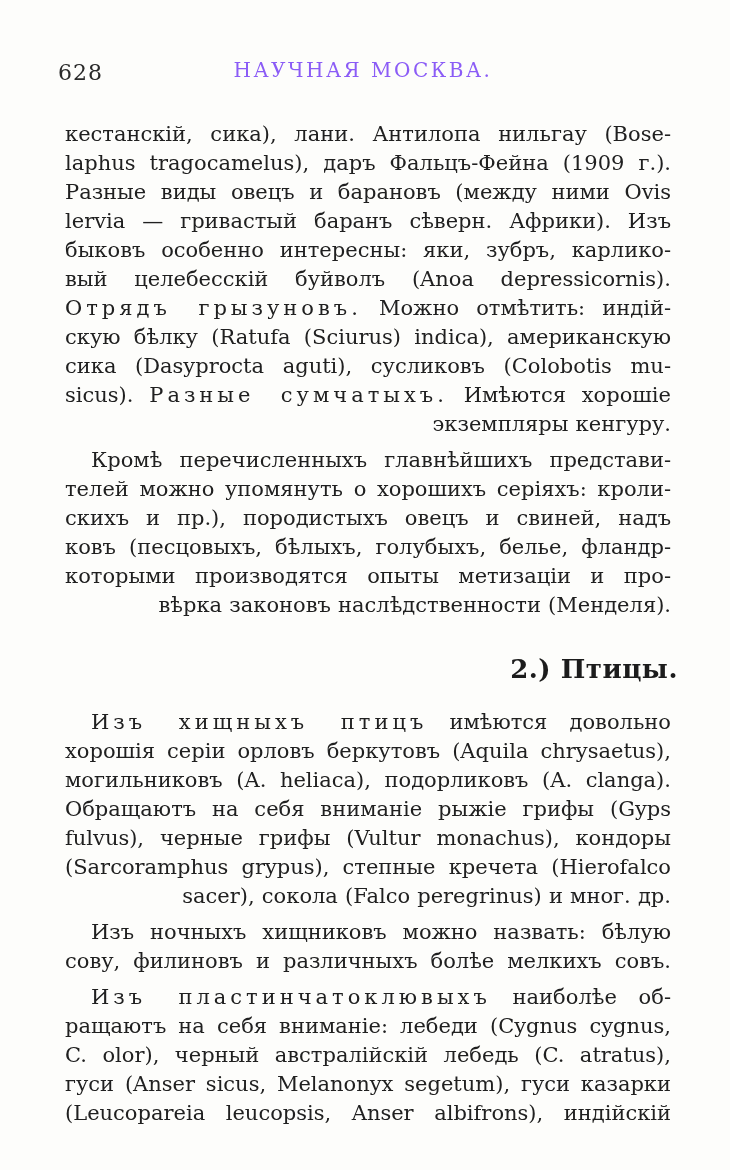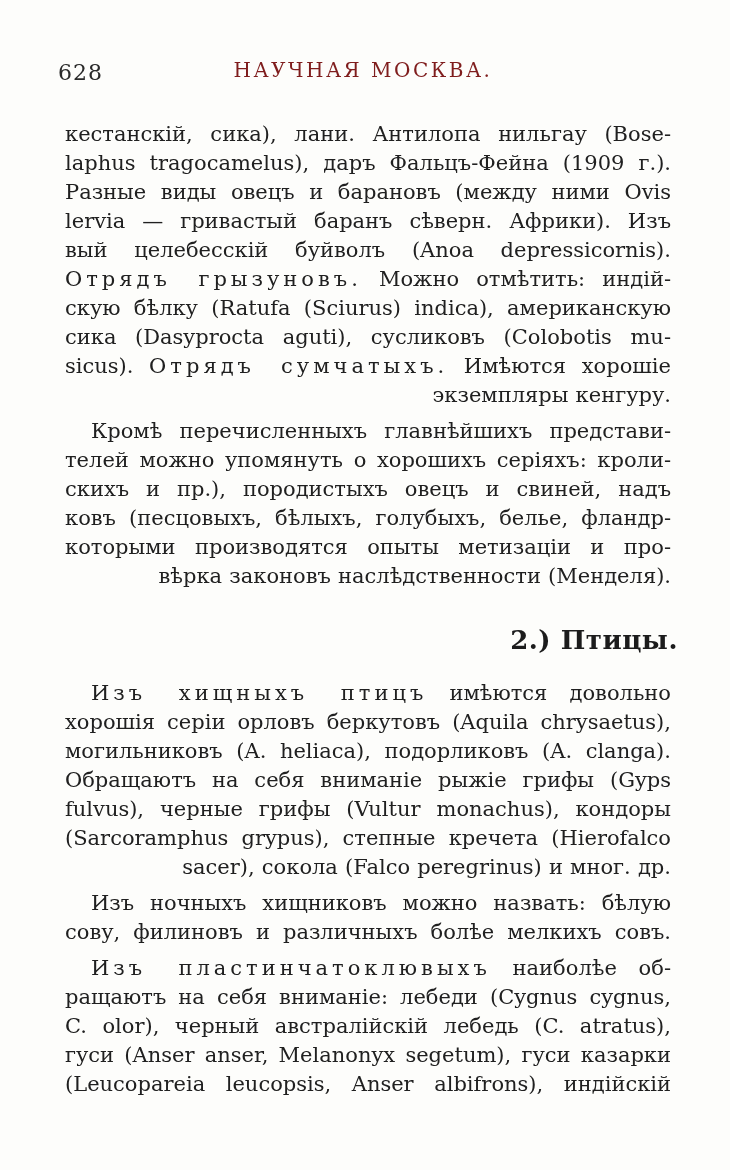--- a/index.html
+++ b/index.html
@@ -34,21 +34,21 @@
     color: #2a2a2a;
   }
   .head-title {
     position: absolute;
     left: 0;
     right: 10px;
     top: 0;
     text-align: center;
     font-size: 20px;
     letter-spacing: 2.5px;
-    color: #7f1d1d;
+    color: #8b5cf6;
   }
   
   .page-body {
     font-size: 21px;
     line-height: 29px;
     color: #202020;
   }
   .paragraph { margin: 7px; }
   .line {
     height: 29px;
@@ -83,25 +83,26 @@
   <div class="running-head">
     <span class="page-number">628</span>
     <span class="head-title">НАУЧНАЯ МОСКВА.</span>
   </div>
   <div class="page-body">
       <div class="paragraph">
         <div class="line just"><span>кестанскій, сика), лани. Антилопа нильгау (Bose-</span></div>
         <div class="line just"><span>laphus tragocamelus), даръ Фальцъ-Фейна (1909 г.).</span></div>
         <div class="line just"><span>Разные виды овецъ и барановъ (между ними Ovis</span></div>
         <div class="line just"><span>lervia — гривастый баранъ сѣверн. Африки). Изъ</span></div>
+        <div class="line just"><span>быковъ особенно интересны: яки, зубръ, карлико-</span></div>
         <div class="line just"><span>вый целебесскій буйволъ (Anoa depressicornis).</span></div>
         <div class="line just"><span class="spaced">Отрядъ грызуновъ.</span><span> Можно отмѣтить: индій-</span></div>
         <div class="line just"><span>скую бѣлку (Ratufa (Sciurus) indica), американскую</span></div>
         <div class="line just"><span>сика (Dasyprocta aguti), сусликовъ (Colobotis mu-</span></div>
-        <div class="line just"><span>sicus). </span><span class="spaced">Отрядъ сумчатыхъ.</span><span> Имѣются хорошіе</span></div>
+        <div class="line just"><span>sicus). </span><span class="spaced">Разные сумчатыхъ.</span><span> Имѣются хорошіе</span></div>
         <div class="line"><span>экземпляры кенгуру.</span></div>
       </div>
       <div class="paragraph">
         <div class="line just indent"><span>Кромѣ перечисленныхъ главнѣйшихъ представи-</span></div>
         <div class="line just"><span>телей можно упомянуть о хорошихъ серіяхъ: кроли-</span></div>
         <div class="line just"><span>скихъ и пр.), породистыхъ овецъ и свиней, надъ</span></div>
         <div class="line just"><span>ковъ (песцовыхъ, бѣлыхъ, голубыхъ, белье, фландр-</span></div>
         <div class="line just"><span>которыми производятся опыты метизаціи и про-</span></div>
         <div class="line"><span>вѣрка законовъ наслѣдственности (Менделя).</span></div>
       </div>
@@ -116,17 +117,17 @@
         <div class="line"><span>sacer), сокола (Falco peregrinus) и мног. др.</span></div>
       </div>
       <div class="paragraph">
         <div class="line just indent"><span>Изъ ночныхъ хищниковъ можно назвать: бѣлую</span></div>
         <div class="line just"><span>сову, филиновъ и различныхъ болѣе мелкихъ совъ.</span></div>
       </div>
       <div class="paragraph">
         <div class="line just indent"><span class="spaced">Изъ пластинчатоклювыхъ</span><span> наиболѣе об-</span></div>
         <div class="line just"><span>ращаютъ на себя вниманіе: лебеди (Cygnus cygnus,</span></div>
         <div class="line just"><span>C. olor), черный австралійскій лебедь (C. atratus),</span></div>
-        <div class="line just"><span>гуси (Anser anser, Melanonyx segetum), гуси казарки</span></div>
+        <div class="line just"><span>гуси (Anser sicus, Melanonyx segetum), гуси казарки</span></div>
         <div class="line just"><span>(Leucopareia leucopsis, Anser albifrons), индійскій</span></div>
       </div>
     </div>
 </div>
 
 </body></html>

